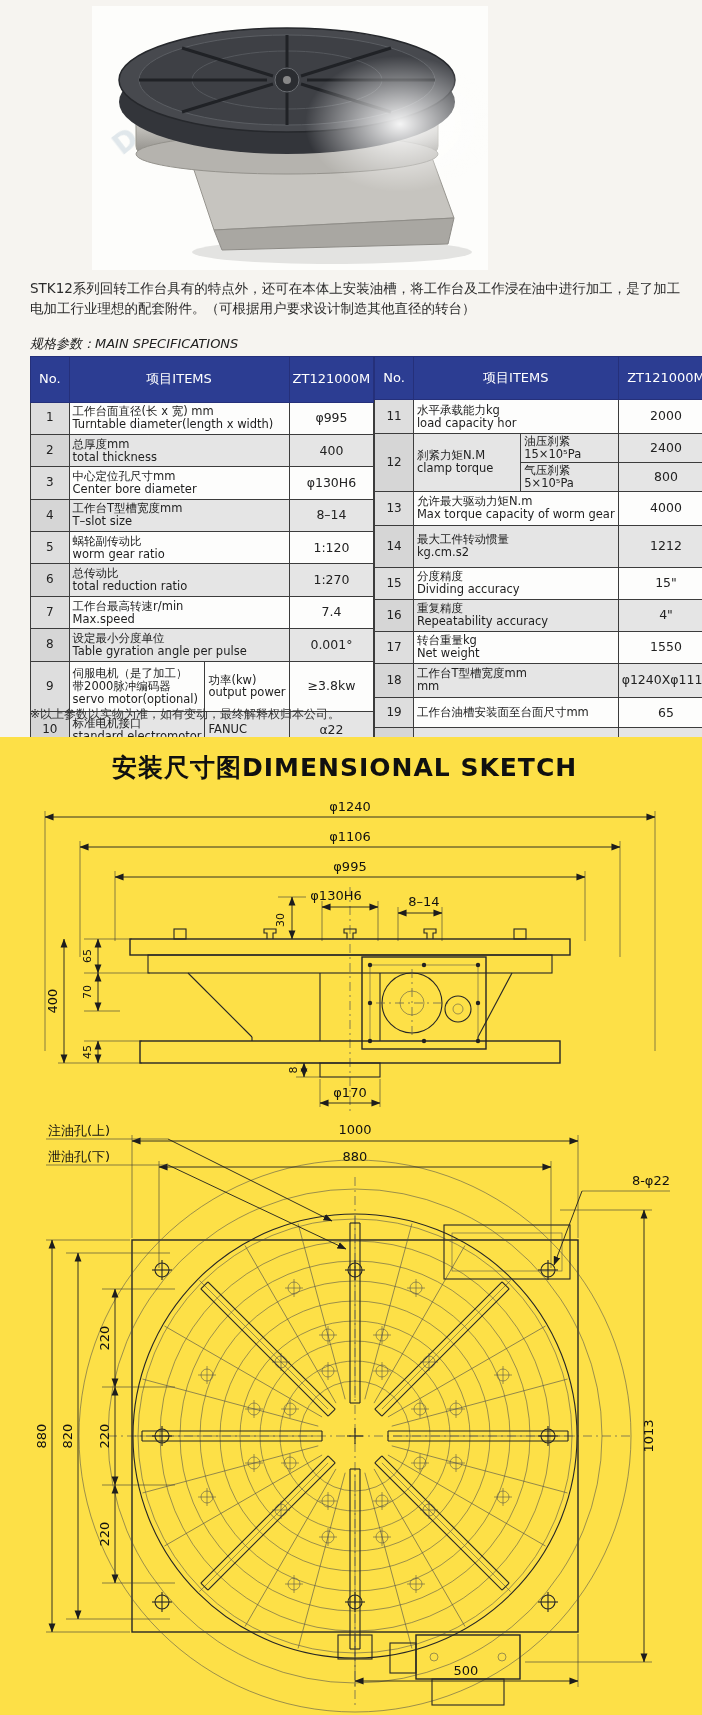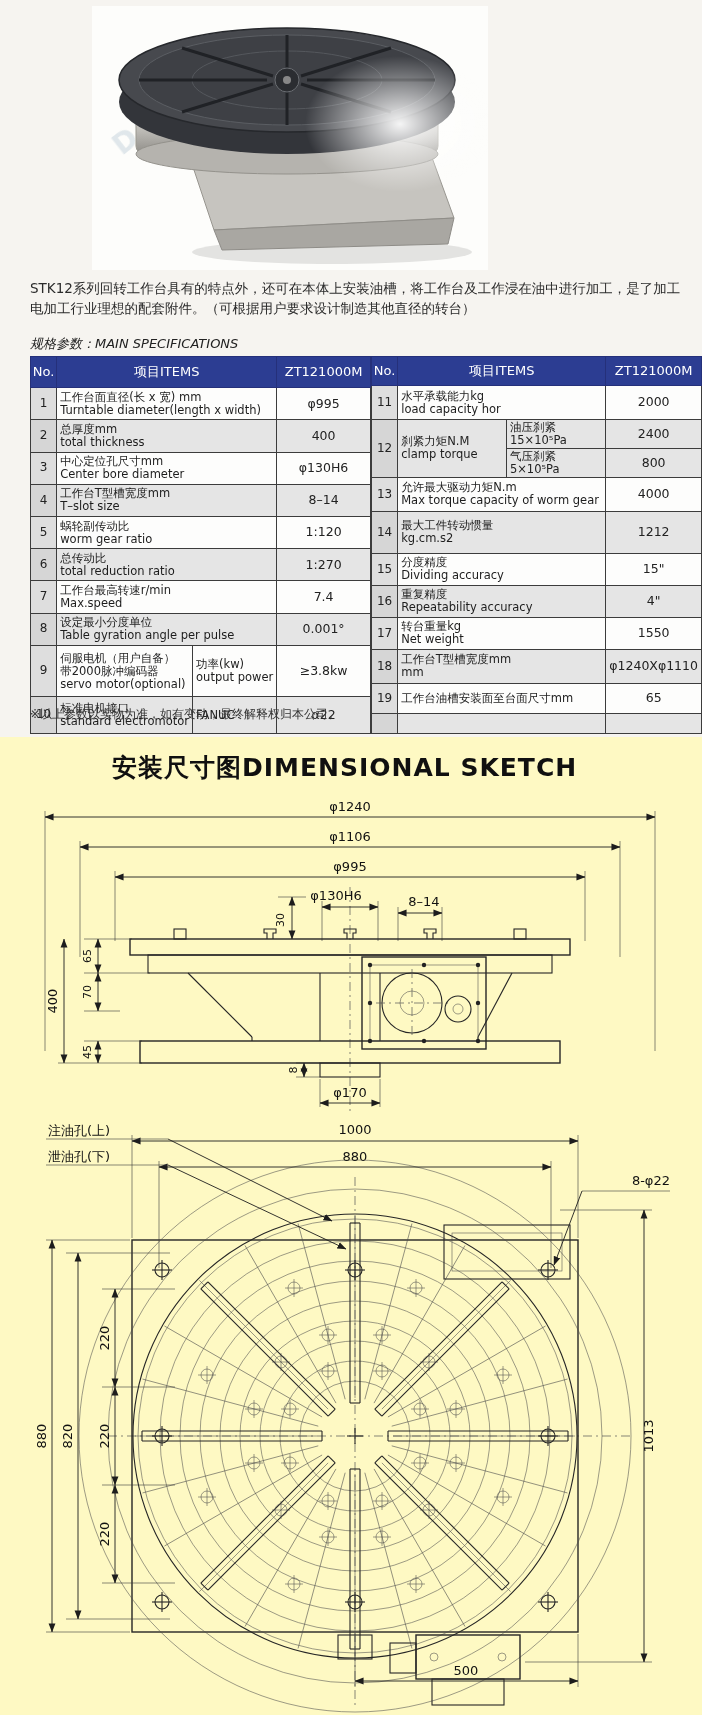--- a/index.html
+++ b/index.html
@@ -10,32 +10,32 @@
   
   .intro{position:absolute;left:30px;top:279px;width:654px;font-size:13.5px;line-height:1.45;
          color:#2b2b2b;text-align:justify;}
   .intro .l1{text-indent:2em;}
   
   .spec-label{position:absolute;left:30px;top:335px;font-size:13px;color:#222;font-style:italic;}
   .tables{position:absolute;left:30px;top:356px;display:flex;align-items:stretch;}
   table{border-collapse:collapse;table-layout:fixed;background:#fdfdfc;}
   td{border:1px solid #3c3c3c;font-size:11.5px;line-height:1.13;padding:1px 3px;vertical-align:middle;
      overflow:hidden;}
-  td.no{text-align:center;background:#dedede;font-size:12px;padding:1px;margin-left:24px;}
+  td.no{text-align:center;background:#dedede;font-size:12px;padding:8px;margin-left:24px;}
   td.val{text-align:center;font-size:12.5px;}
   td.sub{font-size:11.5px;}
   tr.alt td{background:#e5e5e5;}
   tr.alt td.no{background:#d6d6d6;}
   tr.hd td{background:#2c3d92;color:#fff;font-size:13px;text-align:center;border-color:#25307a;
            height:26px;}
   .zh{white-space:nowrap;}
   .en{white-space:nowrap;color:#1d1d1d;}
   .footnote{position:absolute;left:30px;top:706px;font-size:12px;color:#333;}
   
-  .sketch{position:absolute;left:0;top:737px;width:702px;height:978px;background:#fef9c3;}
+  .sketch{position:absolute;left:0;top:737px;width:702px;height:978px;background:#fde047;}
   .sketch-title{padding:14px 0 0 112px;font-size:25px;font-weight:bold;letter-spacing:1px;color:#101010;}
   .sv{position:absolute;}
   #sv-side{left:20px;top:52px;}
   #sv-top{left:20px;top:384px;}
   
   .mn{stroke:#262626;stroke-width:1.1;fill:none;}
   .md{stroke:#262626;stroke-width:1.4;fill:none;}
   .tn{stroke:#4c4c4c;stroke-width:.55;fill:none;}
   .ex{stroke:#3a3a3a;stroke-width:.6;fill:none;}
   .cl{stroke:#555;stroke-width:.7;fill:none;stroke-dasharray:9 4 2 4;}
@@ -191,21 +191,21 @@
         <td class="no">8</td>
         <td colspan="2">
               <div class="zh">设定最小分度单位</div>
               <div class="en">Table gyration angle per pulse</div>
             </td>
         <td class="val">0.001°</td>
       </tr>
       <tr style="height:48px">
         <td class="no">9</td>
         <td>
-              <div class="zh">伺服电机（用户自备）</div>
+              <div class="zh">伺服电机（是了加工）</div>
               <div class="zh">带2000脉冲编码器</div>
               <div class="en">servo motor(optional)</div>
             </td>
         <td class="sub">
               <div class="zh">功率(kw)</div>
               <div class="en">output power</div>
             </td>
         <td class="val">≥3.8kw</td>
       </tr>
       <tr class="alt" style="height:34px">

